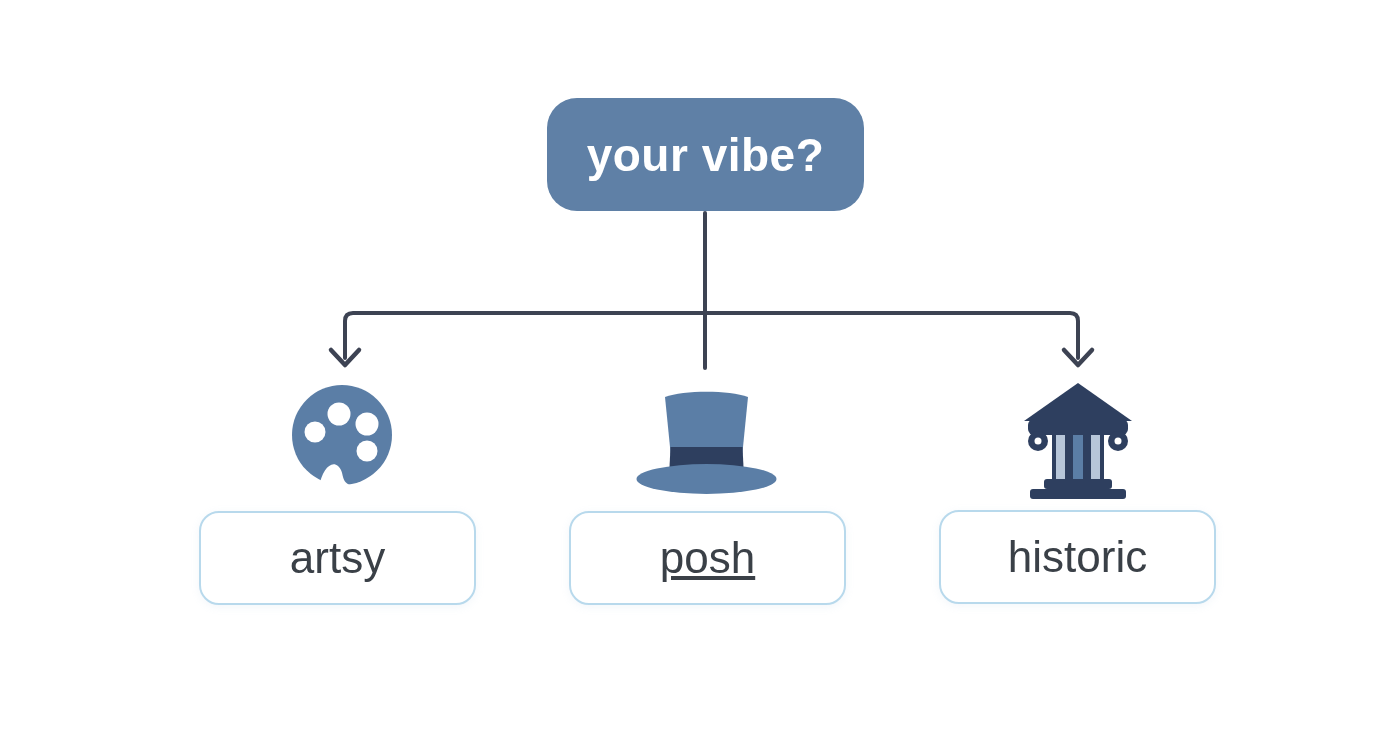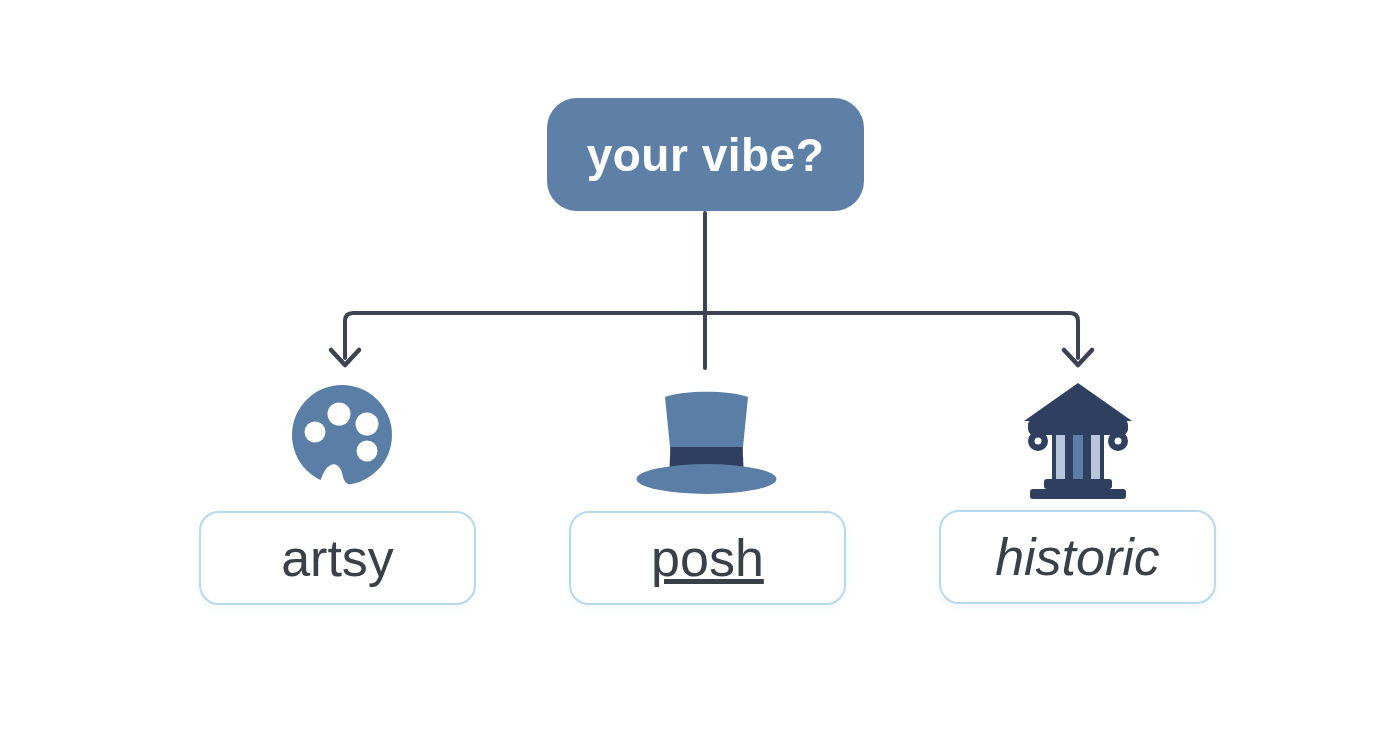--- a/index.html
+++ b/index.html
@@ -36,29 +36,29 @@
   .icon-hat      { left: 634px; top: 387px; }
   .icon-building { left: 1014px; top: 381px; }
 
   .option {
     position: absolute;
     width: 273px; height: 90px;
     background: #ffffff;
     border: 2px solid var(--option-border, #b8d9ec);
     border-radius: 20px;
     display: flex; align-items: center; justify-content: center;
-    font-size: 52px;
+    font-size: 44px;
     font-weight: 500;
     color: var(--option-text, #3a4047);
     box-shadow: 0 2px 8px rgba(150, 180, 210, 0.12);
     cursor: pointer;
   }
   .option-artsy    { left: 199px; top: 511px; }
   .option-posh     { left: 569px; top: 511px; text-decoration: underline; }
-  .option-historic { left: 939px; top: 510px; font-style: italic; }
+  .option-historic { left: 939px; top: 510px; }
 </style>
 </head>
 <body>
 
 <div class="canvas">
 
   <div class="root-node">
     <span>your vibe?</span>
   </div>
 

